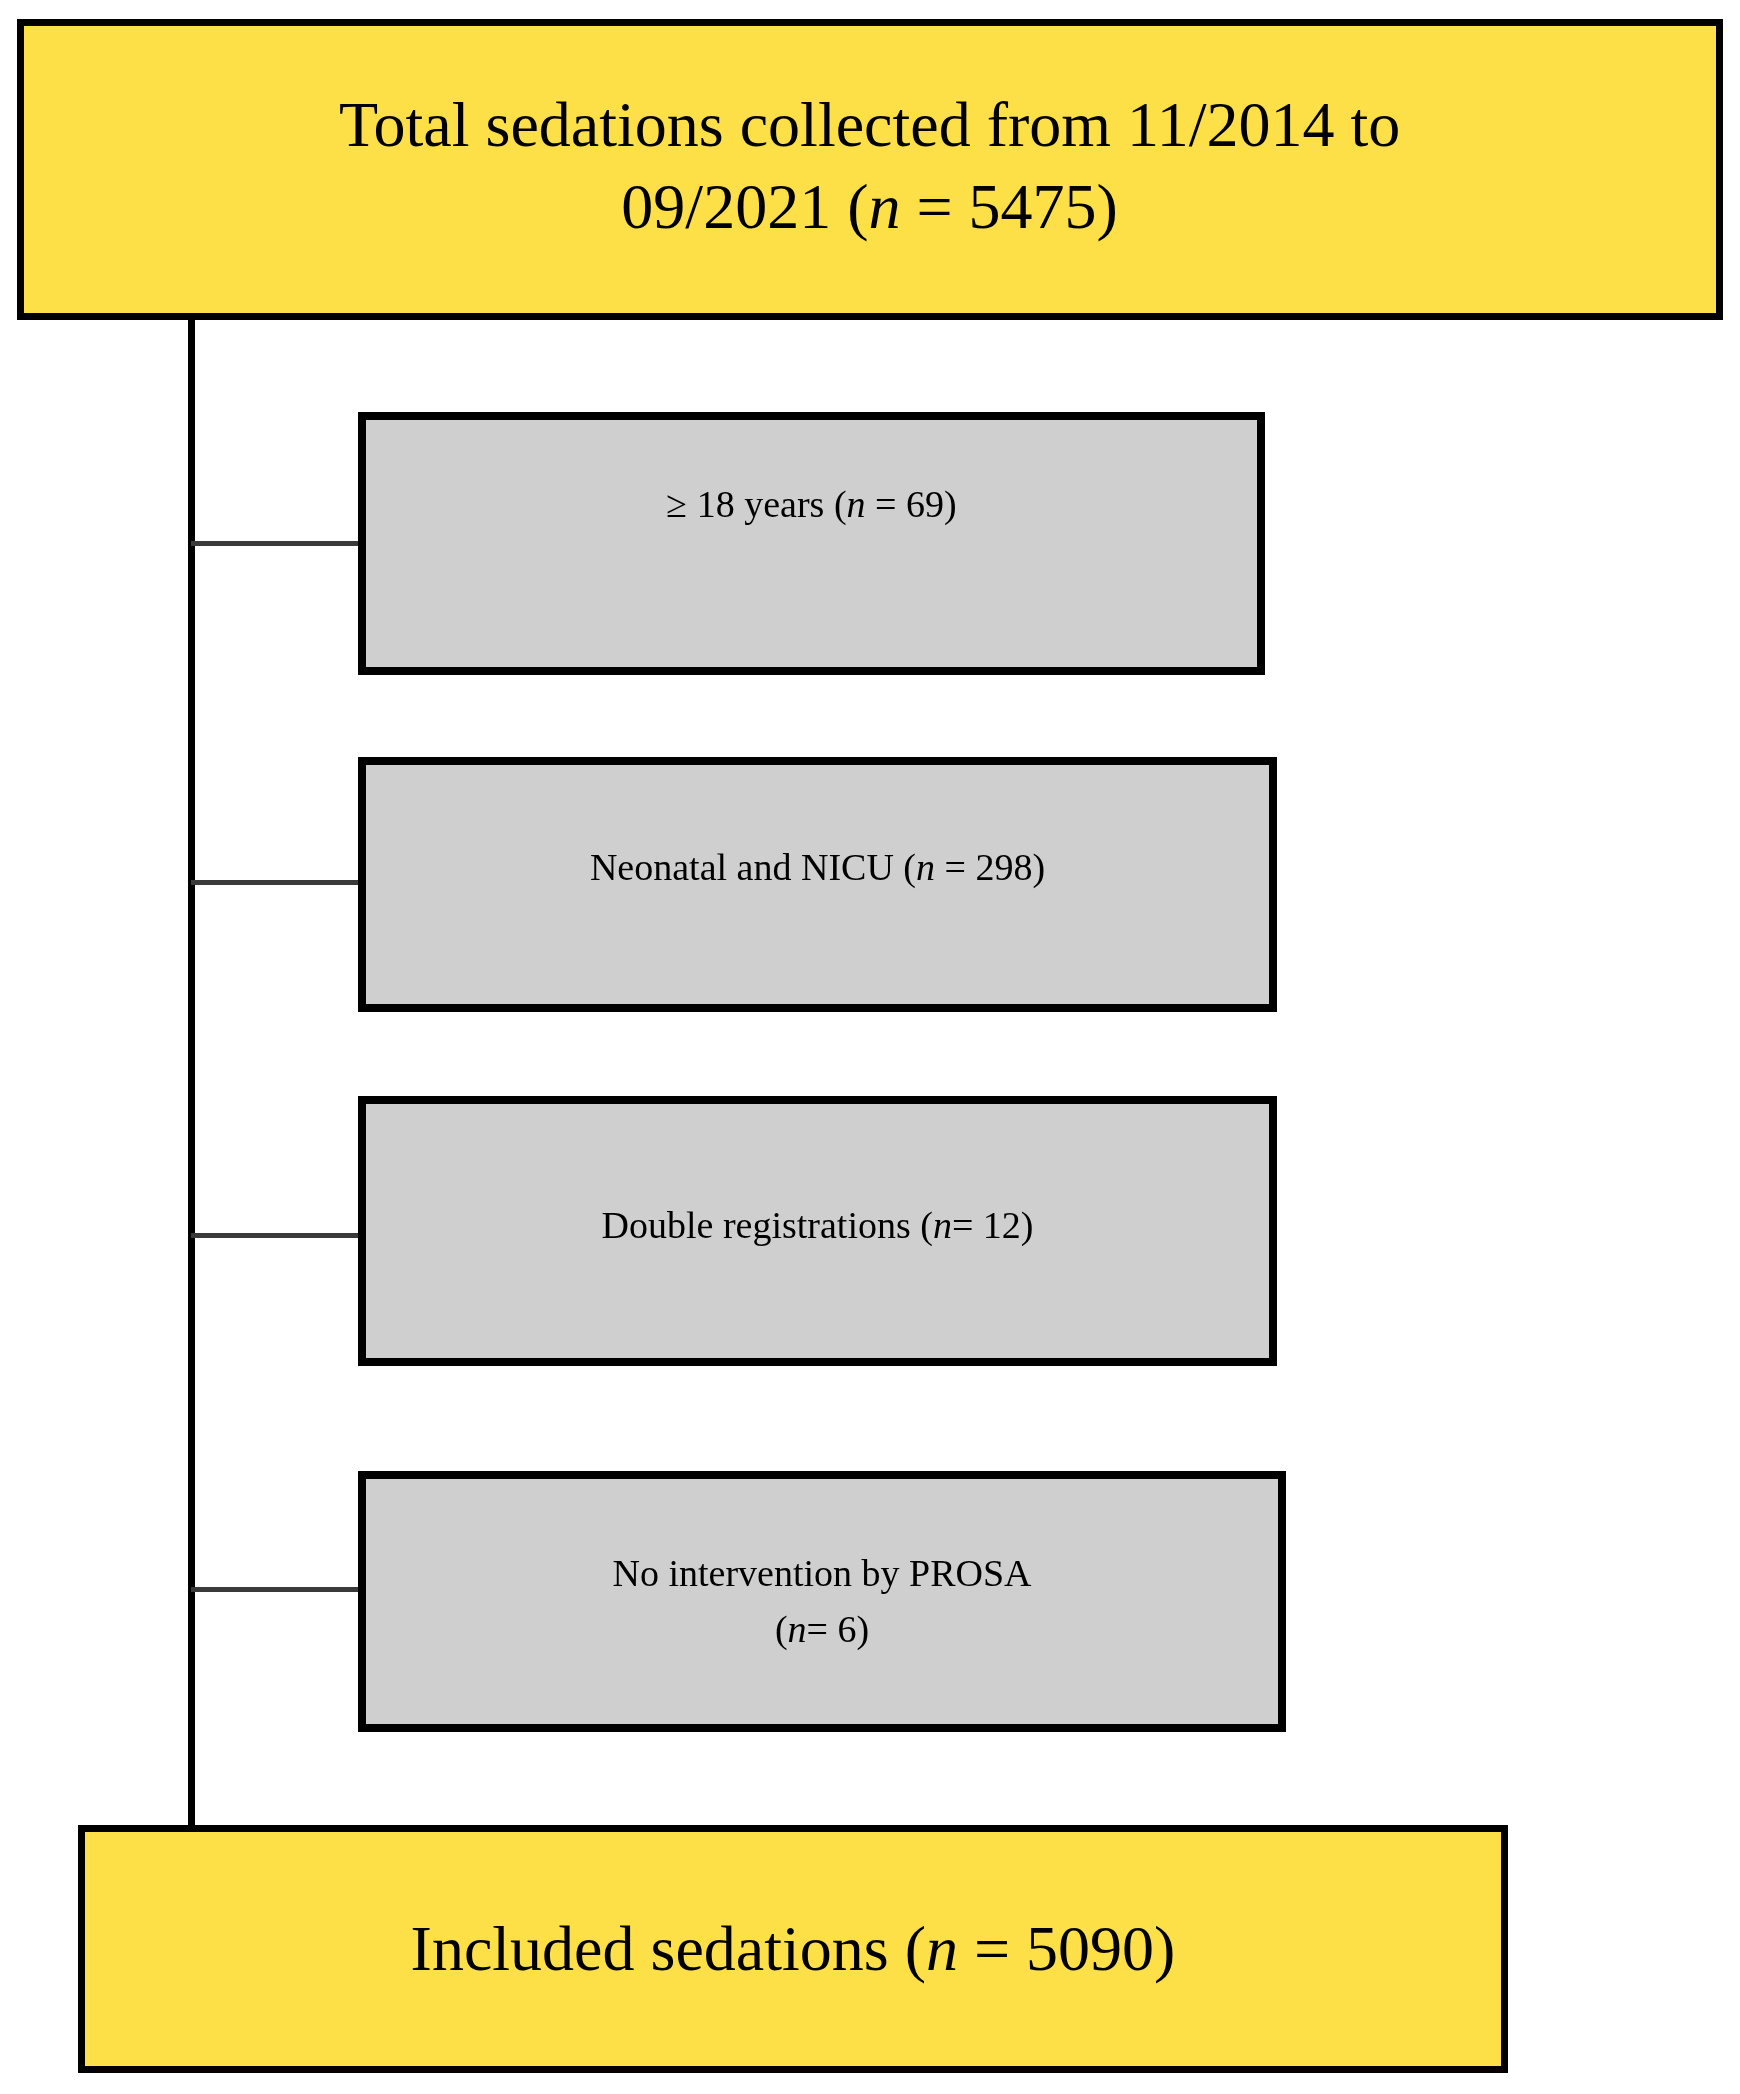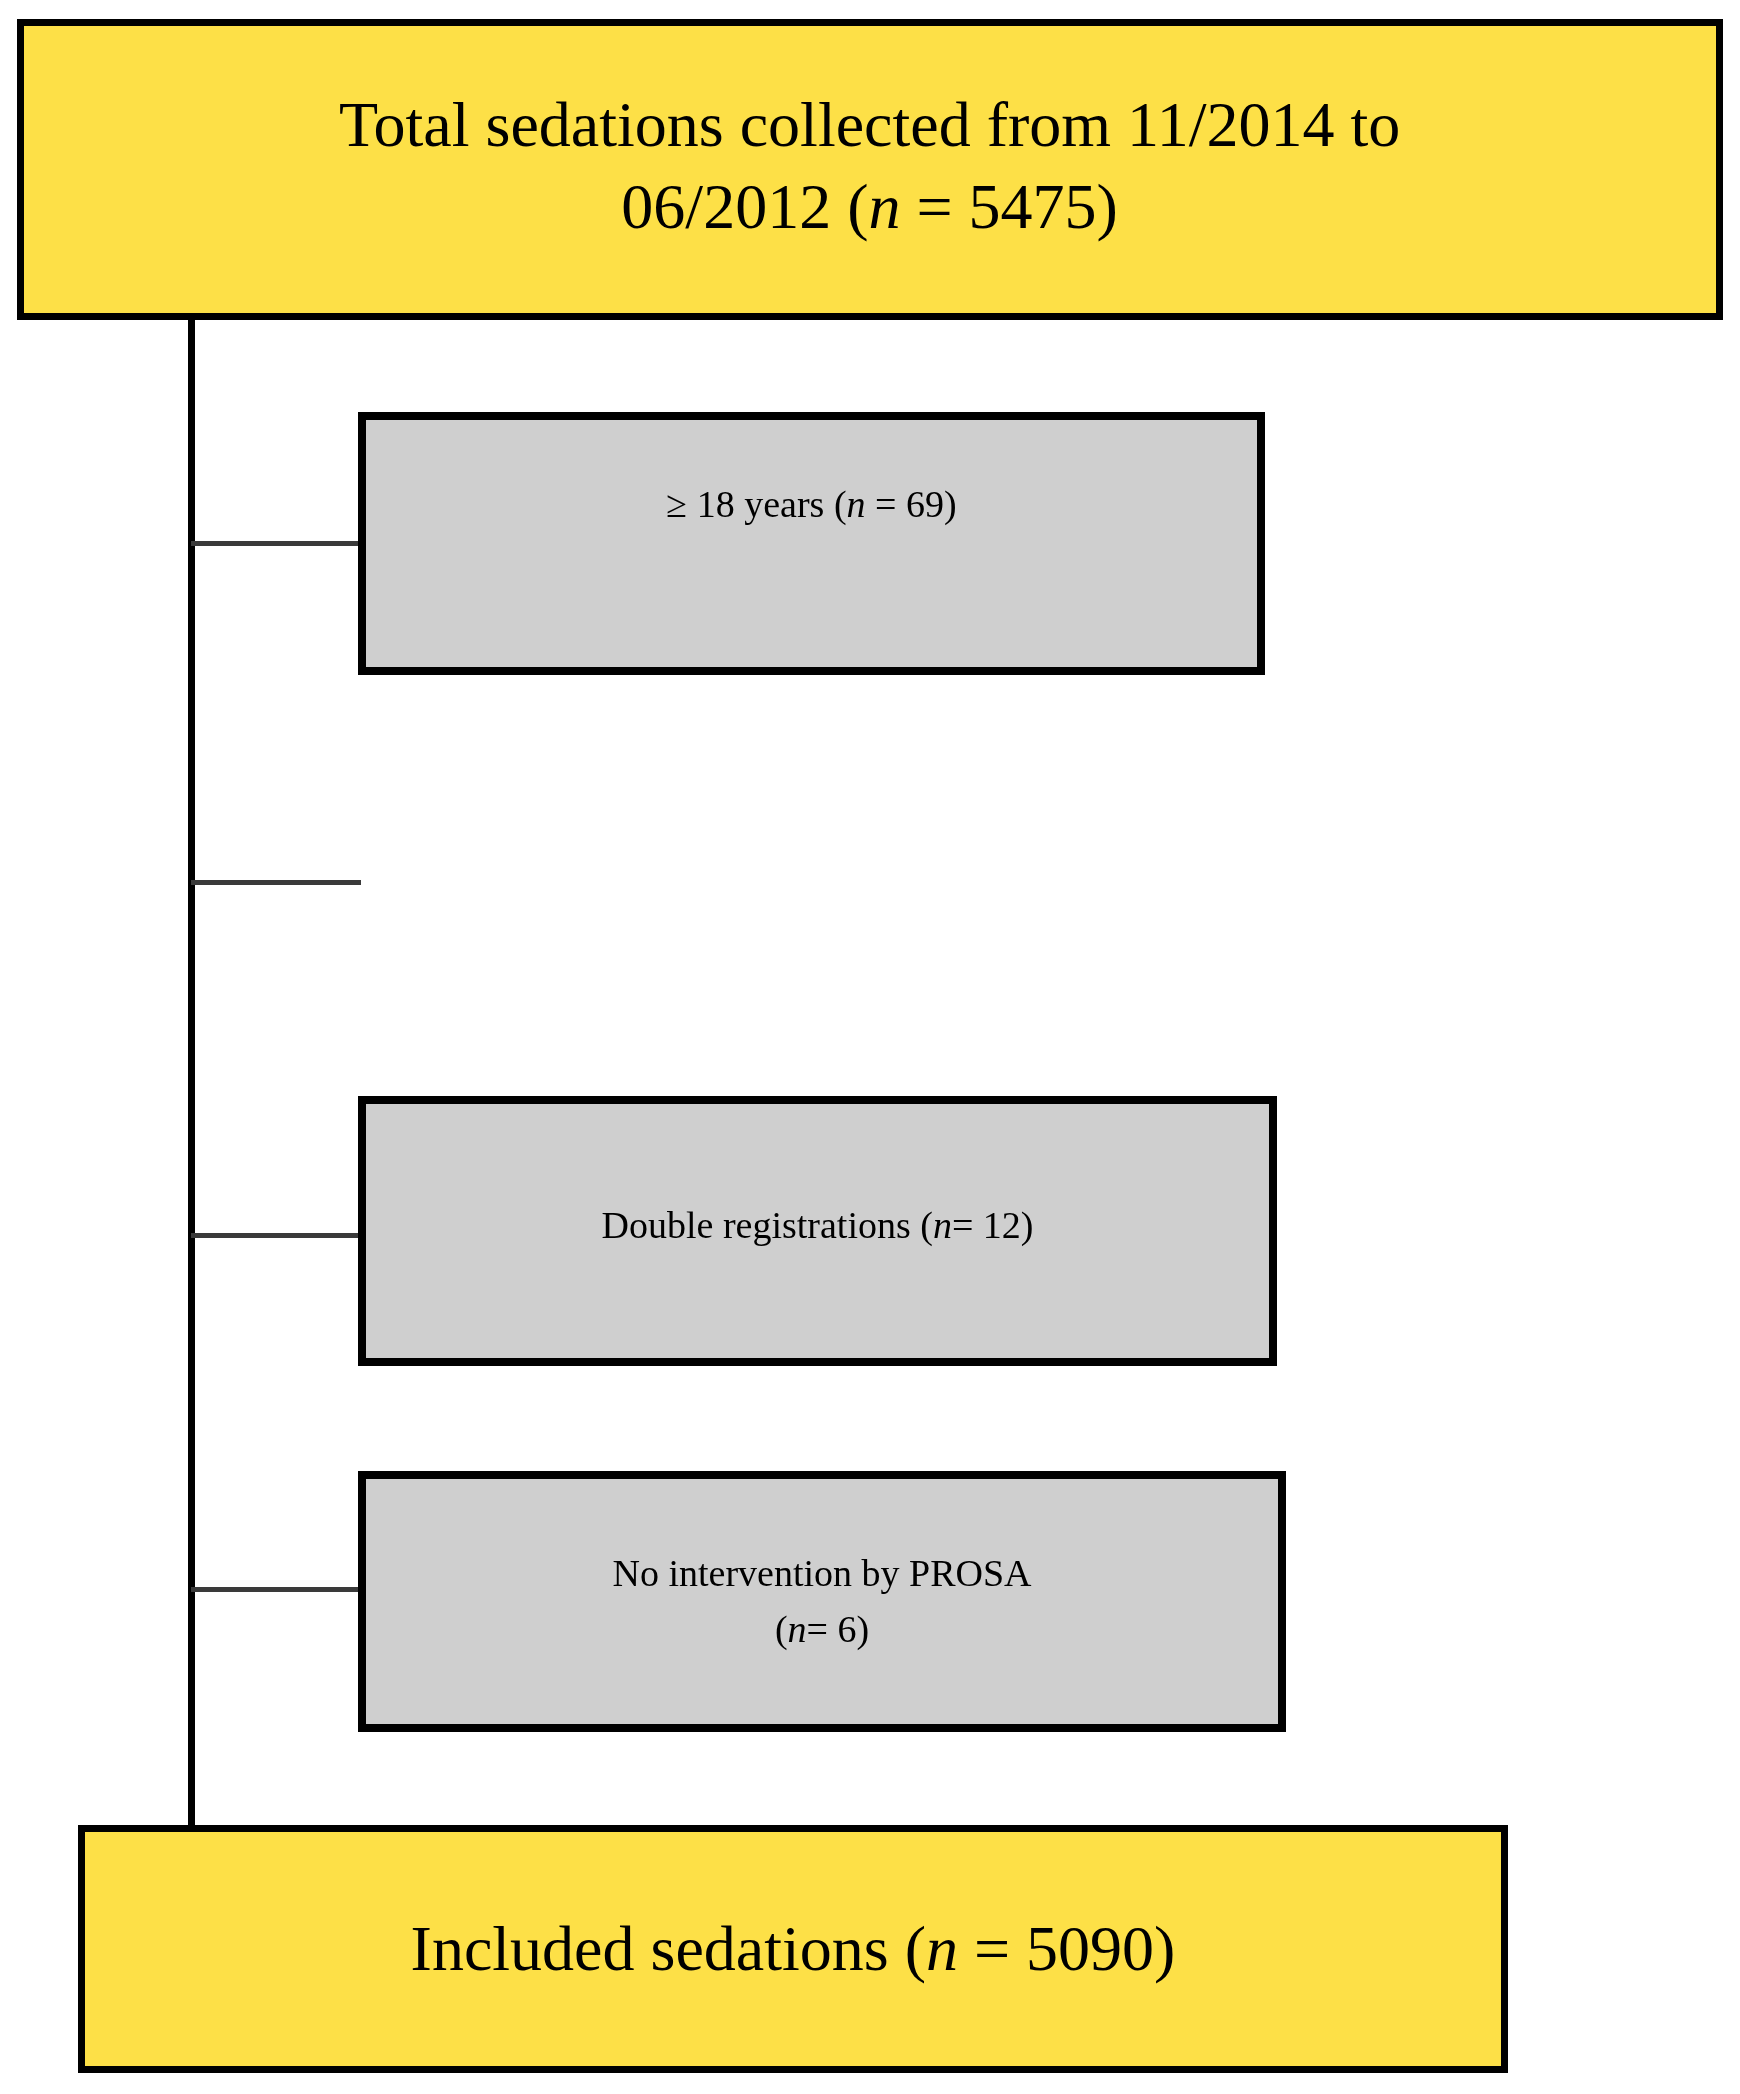--- a/index.html
+++ b/index.html
@@ -122,37 +122,42 @@
   #branch-3 { top: 1587px; }
 </style>
 </head>
 <body>
 
 <div id="flowchart">
 
   <div class="node" id="node-total">
     <div class="node-text">
       <span>Total sedations collected from 11/2014 to</span><br>
-      <span>06/2012 (</span><span class="ital">n</span><span> = 5475)</span>
+      <span>09/2021 (</span><span class="ital">n</span><span> = 5475)</span>
     </div>
   </div>
 
   <div class="trunk"></div>
 
   <div class="branch" id="branch-0"></div>
   <div class="branch" id="branch-1"></div>
   <div class="branch" id="branch-2"></div>
   <div class="branch" id="branch-3"></div>
 
   <div class="node excluded" id="node-excl-0">
     <div class="node-text">
       <span>≥ 18 years (</span><span class="ital">n</span><span> = 69)</span>
     </div>
   </div>
 
+  <div class="node excluded" id="node-excl-1">
+    <div class="node-text">
+      <span>Neonatal and NICU (</span><span class="ital">n</span><span> = 298)</span>
+    </div>
+  </div>
 
   <div class="node excluded" id="node-excl-2">
     <div class="node-text">
       <span>Double registrations  (</span><span class="ital">n</span><span>= 12)</span>
     </div>
   </div>
 
   <div class="node excluded" id="node-excl-3">
     <div class="node-text">
       <span>No intervention by PROSA</span><br>

